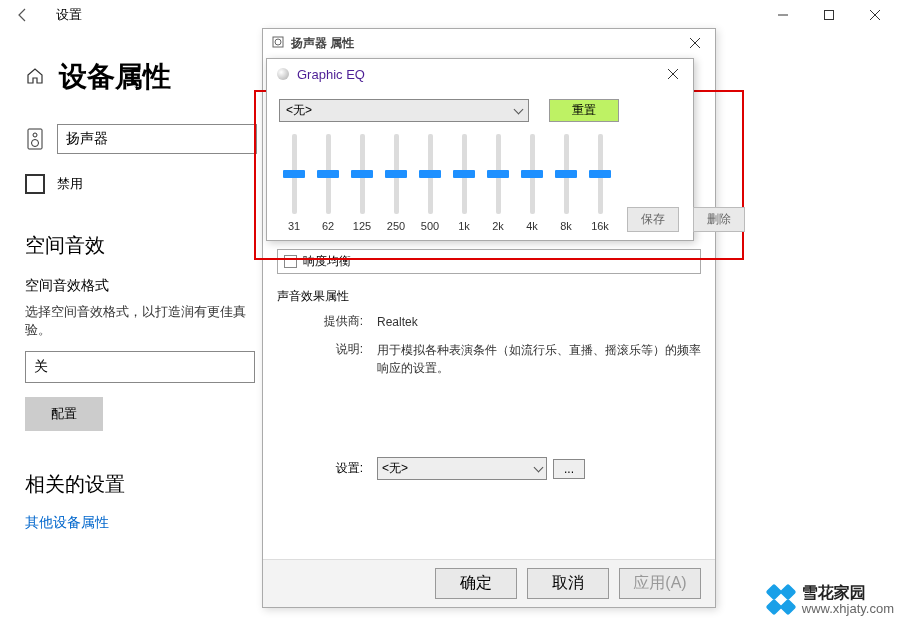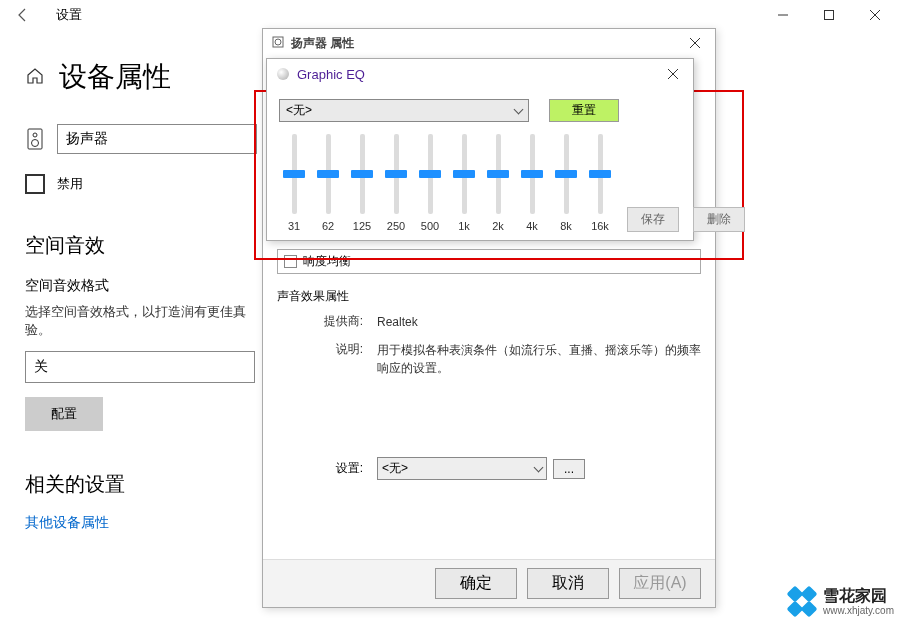--- a/index.html
+++ b/index.html
@@ -10,21 +10,21 @@
 .settings-titlebar { height: 30px; display: flex; align-items: center; padding: 0 8px; }
 .back-btn { width: 30px; height: 30px; display:flex; align-items:center; justify-content:center; color:#666; }
 .settings-title { margin-left: 18px; font-size: 13px; }
 .win-controls { position: absolute; top: 0; right: 0; display: flex; }
 .win-btn { width: 46px; height: 30px; display:flex; align-items:center; justify-content:center; color:#333; }
 .win-btn svg { width: 10px; height: 10px; }
 
 .settings-body { padding: 10px 25px; }
 .page-header { display:flex; align-items:center; gap: 14px; margin-top: 18px; margin-bottom: 28px; }
 .home-icon { color:#333; }
-.page-title { font-size: 28px; font-weight: 400; }
+.page-title { font-size: 28px; font-weight: 700; }
 
 .device-row { display:flex; align-items:center; gap: 12px; margin-bottom: 20px; }
 .speaker-icon-box { width: 20px; display:flex; justify-content:center; color:#333; }
 .device-input { flex: 0 0 200px; border: 1px solid #888; padding: 6px 8px; font-size: 14px; }
 
 .disable-row { display:flex; align-items:center; gap: 12px; margin-bottom: 38px; }
 .checkbox { width: 20px; height: 20px; border: 2px solid #333; display:inline-block; }
 
 .section-h { font-size: 20px; font-weight: 400; margin-bottom: 18px; }
 .sub-label { font-size: 14px; margin-bottom: 8px; }
@@ -75,21 +75,21 @@
 .slider-label { font-size:11px; color:#333; margin-top:6px; }
 .eq-side { display:flex; flex-direction:row; gap:14px; margin-left: 16px; padding-top: 14px; align-items: flex-end; }
 .side-btn { border:1px solid #bbb; background:#e9e9e9; padding: 3px 0; width: 52px; font-size:12px; text-align:center; color:#666; }
 
 
 .watermark { position:absolute; right: 4px; bottom: 4px; display:flex; align-items:center; gap:6px; }
 .wm-logo { display:flex; flex-wrap:wrap; width:28px; height:28px; gap:2px; }
 .wm-logo span { width:12px; height:12px; background:#19a0e8; transform:rotate(45deg); border-radius:2px; }
 .wm-text { display:flex; flex-direction:column; font-size:11px; line-height:1.1; }
 .wm-text .cn { font-size:16px; font-weight:700; color:#222; }
-.wm-text .url { color:#666; font-size:10px; }
+.wm-text .url { color:#666; font-size:13px; }
 
 .chev { border: solid #555; border-width: 0 1px 1px 0; display:inline-block; padding:3px; transform: rotate(45deg); margin-top:-3px; }
 </style>
 </head>
 <body>
 
 <div class="settings-bg">
   <div class="settings-titlebar">
     <div class="back-btn">
       <svg width="16" height="16" viewBox="0 0 16 16">

